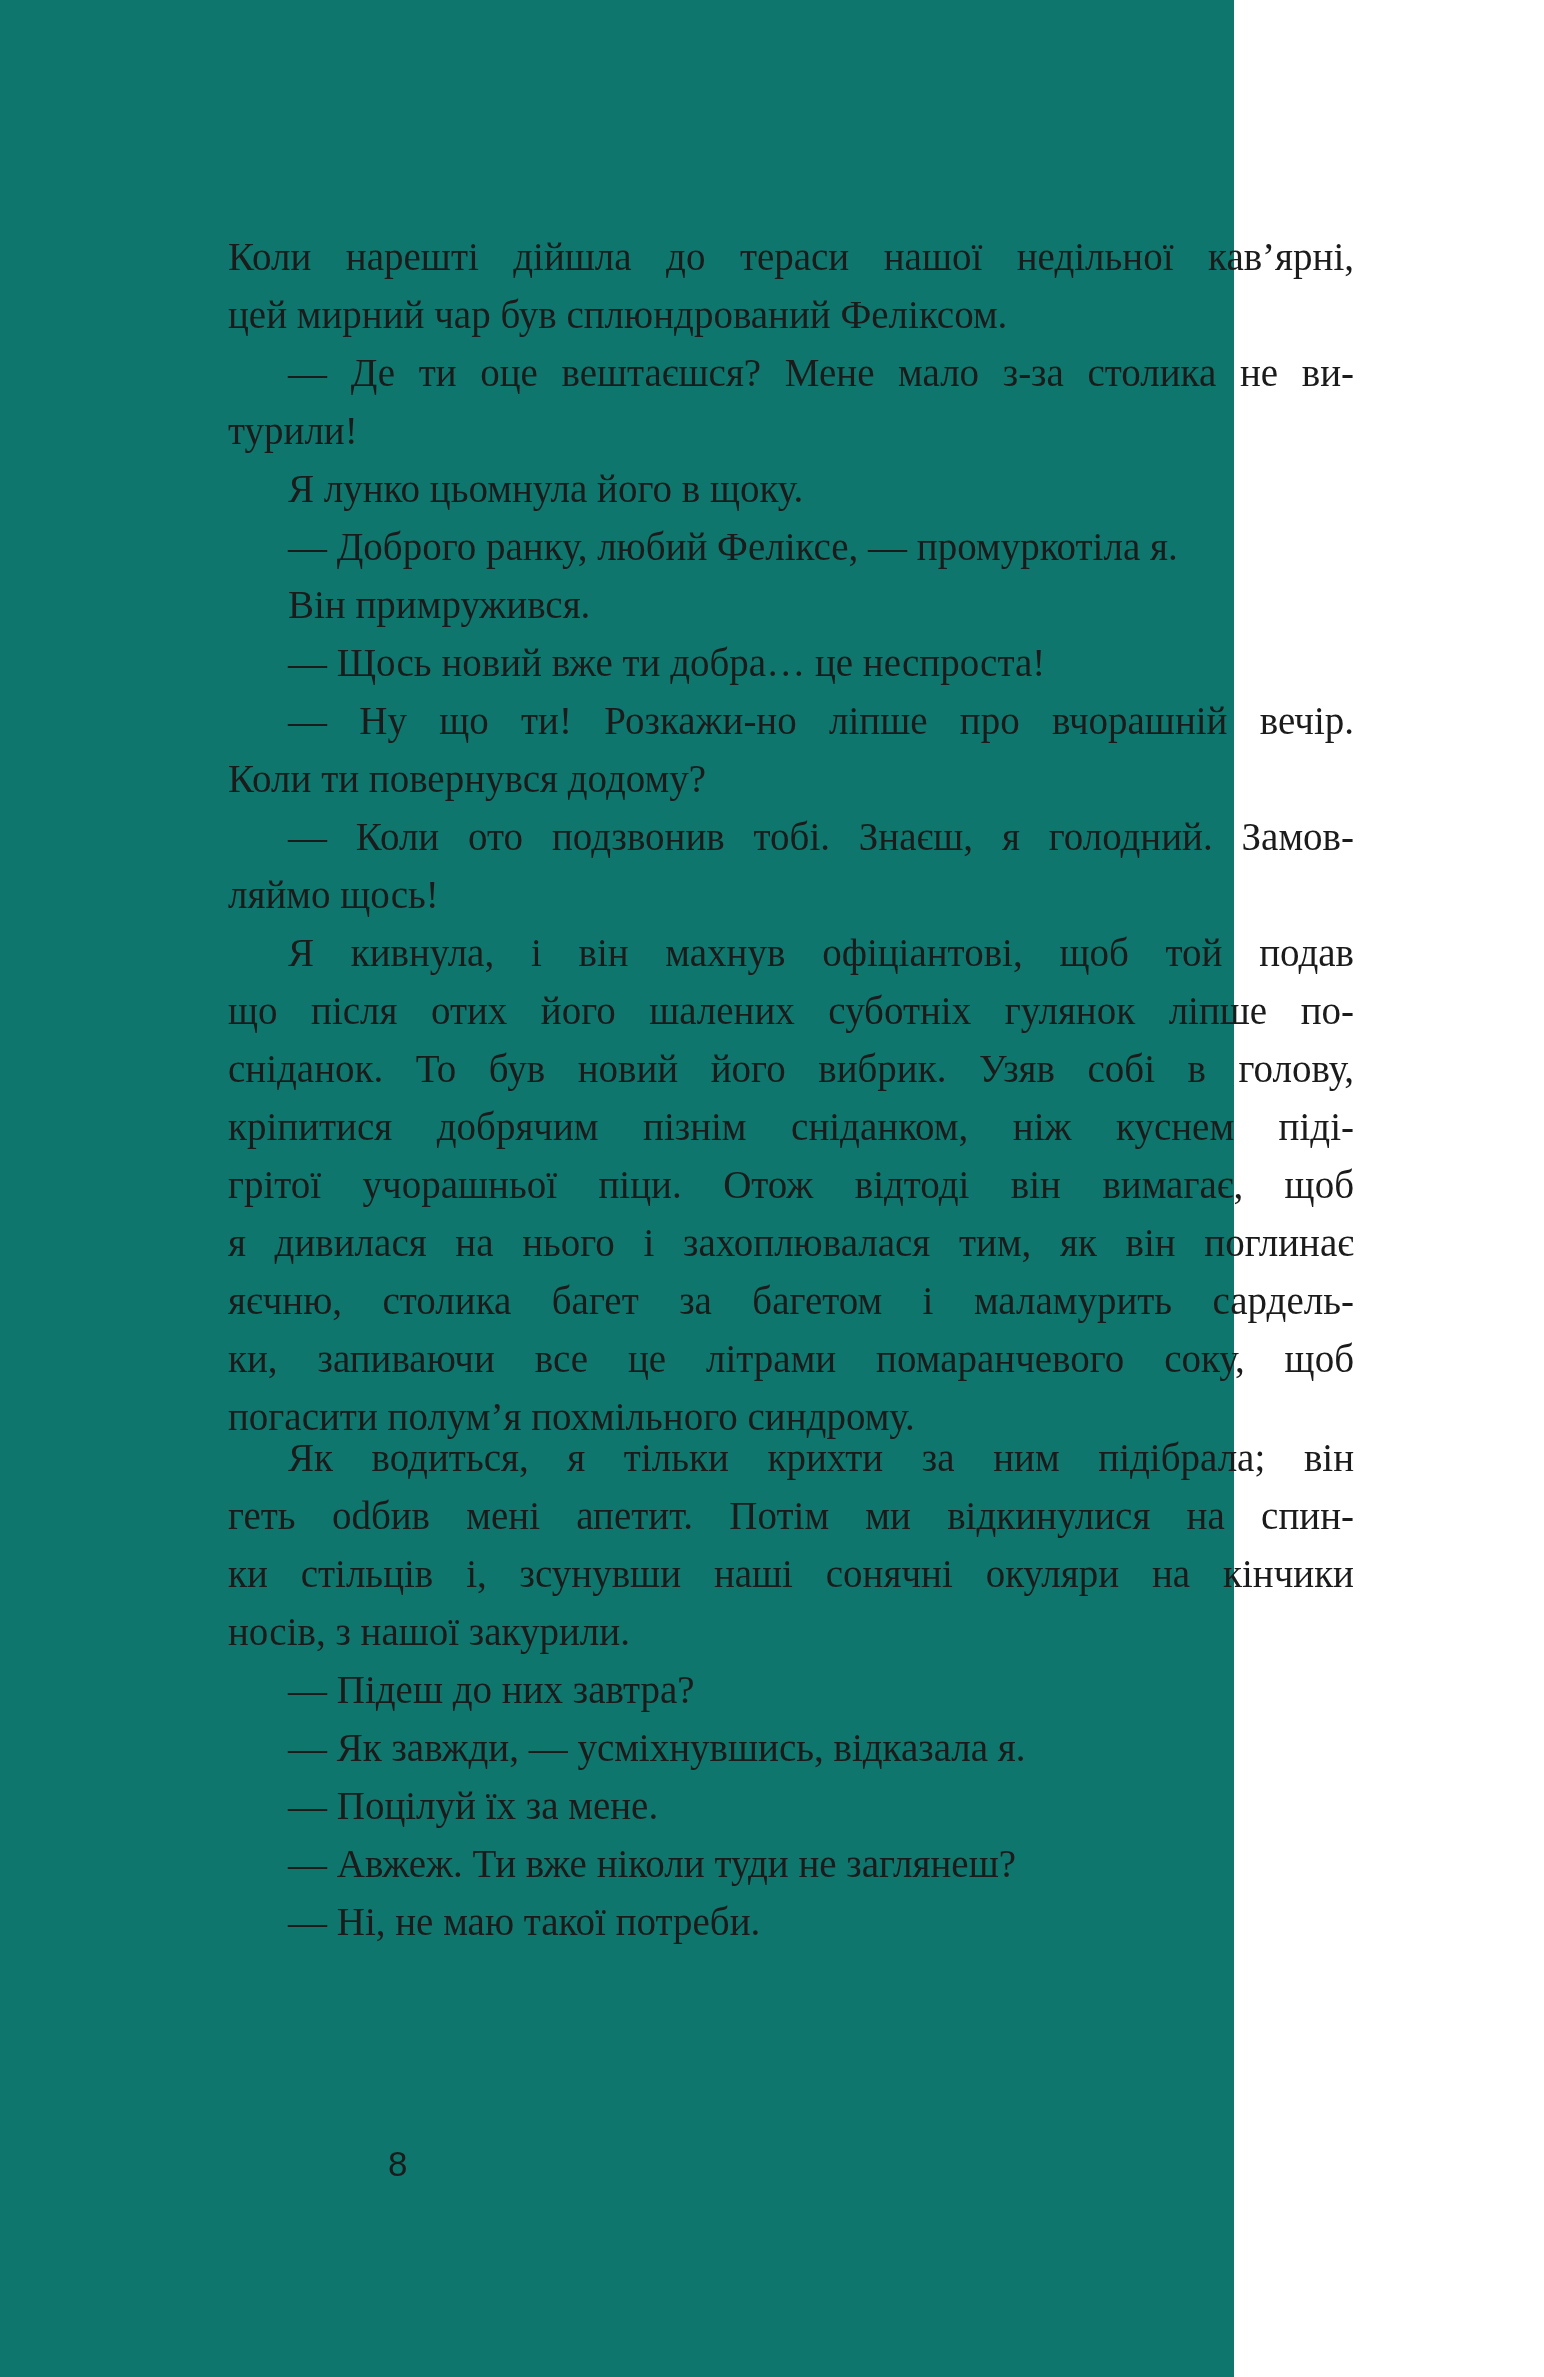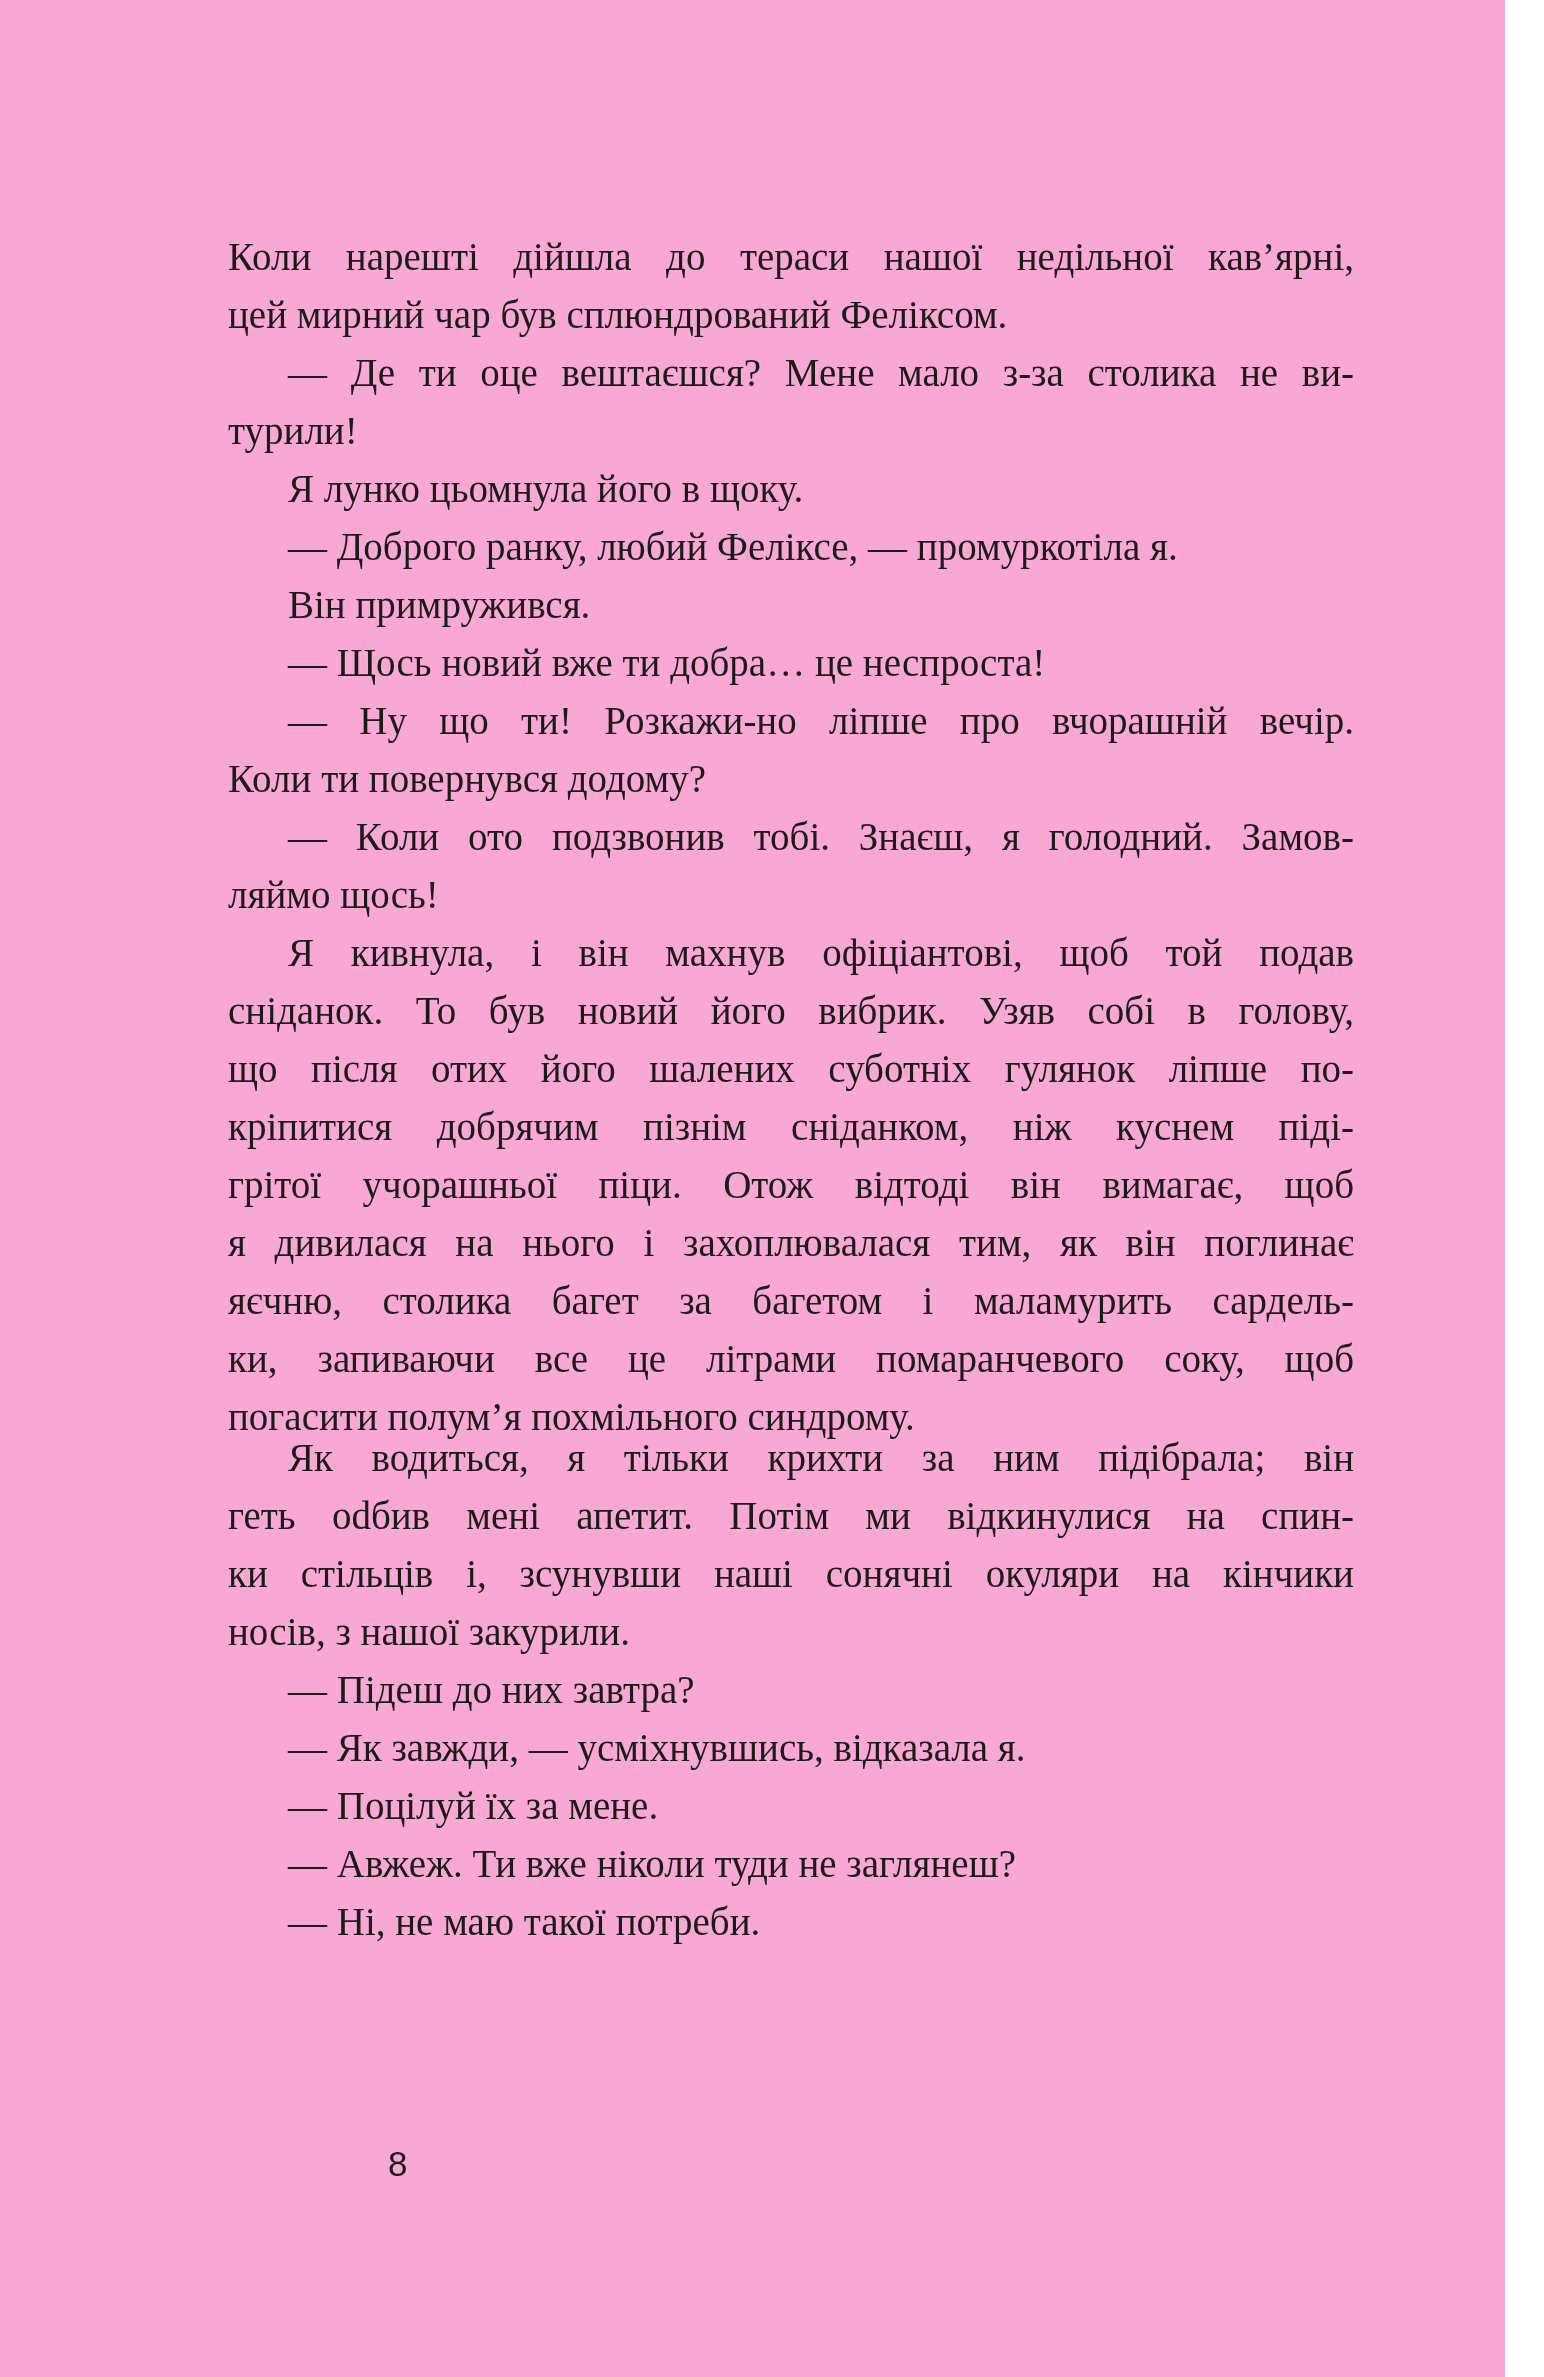--- a/index.html
+++ b/index.html
@@ -9,23 +9,23 @@
   }
   body {
     width: 1545px;
     height: 2377px;
     position: relative;
     overflow: hidden;
   }
   .page {
     position: absolute;
     left: 0; top: 0;
-    width: 1505px;
+    width: 1234px;
     height: 2377px;
-    background: #f9a8d4;
+    background: #0f766e;
   }
   .text-block {
     position: absolute;
     left: 228px;
     width: 1126px;
     font-family: "Liberation Serif", "DejaVu Serif", serif;
     font-size: 39px;
     color: #1b1b1b;
     letter-spacing: 0px;
   }
@@ -69,22 +69,22 @@
     <span class="line last">турили!</span>
     <span class="line indent last">Я лунко цьомнула його в щоку.</span>
     <span class="line indent last">— Доброго ранку, любий Феліксе, — промуркотіла я.</span>
     <span class="line indent last">Він примружився.</span>
     <span class="line indent last">— Щось новий вже ти добра… це неспроста!</span>
     <span class="line indent">— Ну що ти! Розкажи-но ліпше про вчорашній вечір.</span>
     <span class="line last">Коли ти повернувся додому?</span>
     <span class="line indent">— Коли ото подзвонив тобі. Знаєш, я голодний. Замов-</span>
     <span class="line last">ляймо щось!</span>
     <span class="line indent">Я кивнула, і він махнув офіціантові, щоб той подав</span>
+    <span class="line">що після отих його шалених суботніх гулянок ліпше по-</span>
     <span class="line">сніданок. То був новий його вибрик. Узяв собі в голову,</span>
-    <span class="line">що після отих його шалених суботніх гулянок ліпше по-</span>
     <span class="line">кріпитися добрячим пізнім сніданком, ніж куснем піді-</span>
     <span class="line">грітої учорашньої піци. Отож відтоді він вимагає, щоб</span>
     <span class="line">я дивилася на нього і захоплювалася тим, як він поглинає</span>
     <span class="line">яєчню, столика багет за багетом і маламурить сардель-</span>
     <span class="line">ки, запиваючи все це літрами помаранчевого соку, щоб</span>
     <span class="line last">погасити полум’я похмільного синдрому.</span>
   </div>
 
   <div class="text-block section-2">
     <span class="line indent">Як водиться, я тільки крихти за ним підібрала; він</span>

